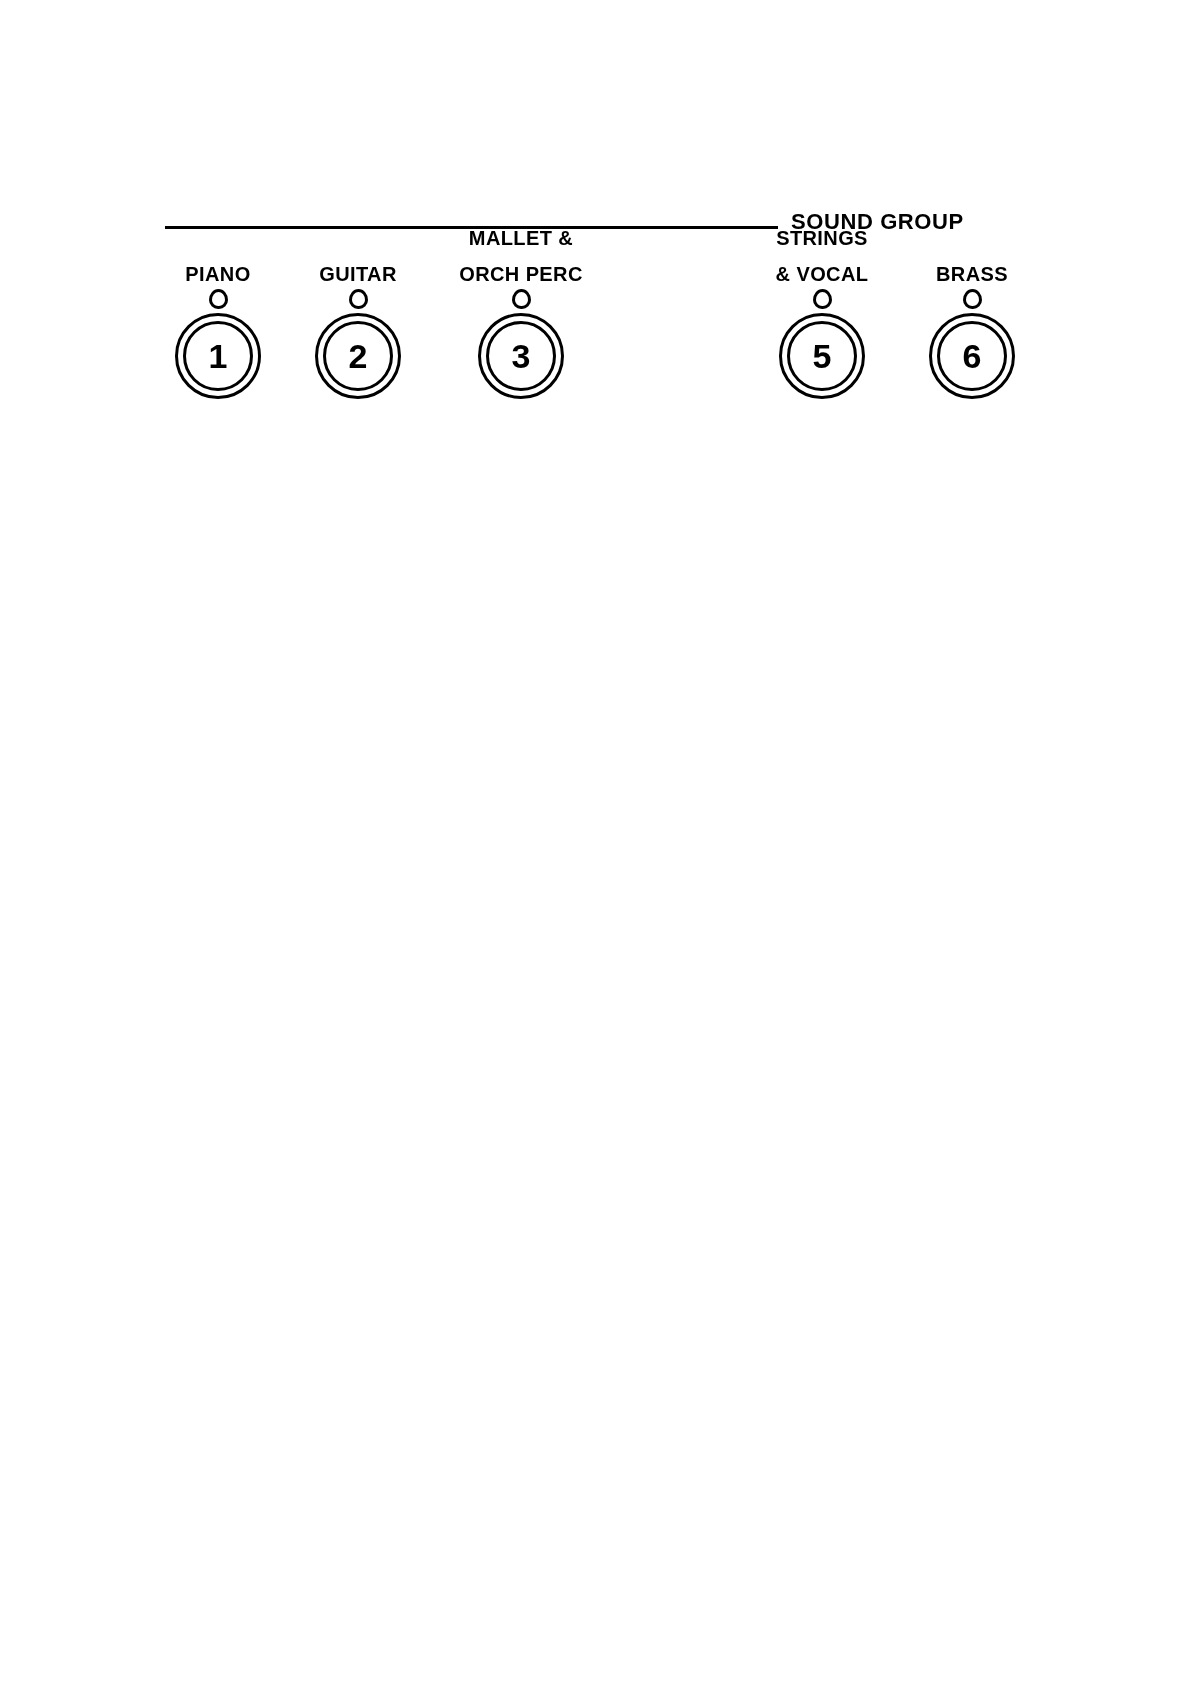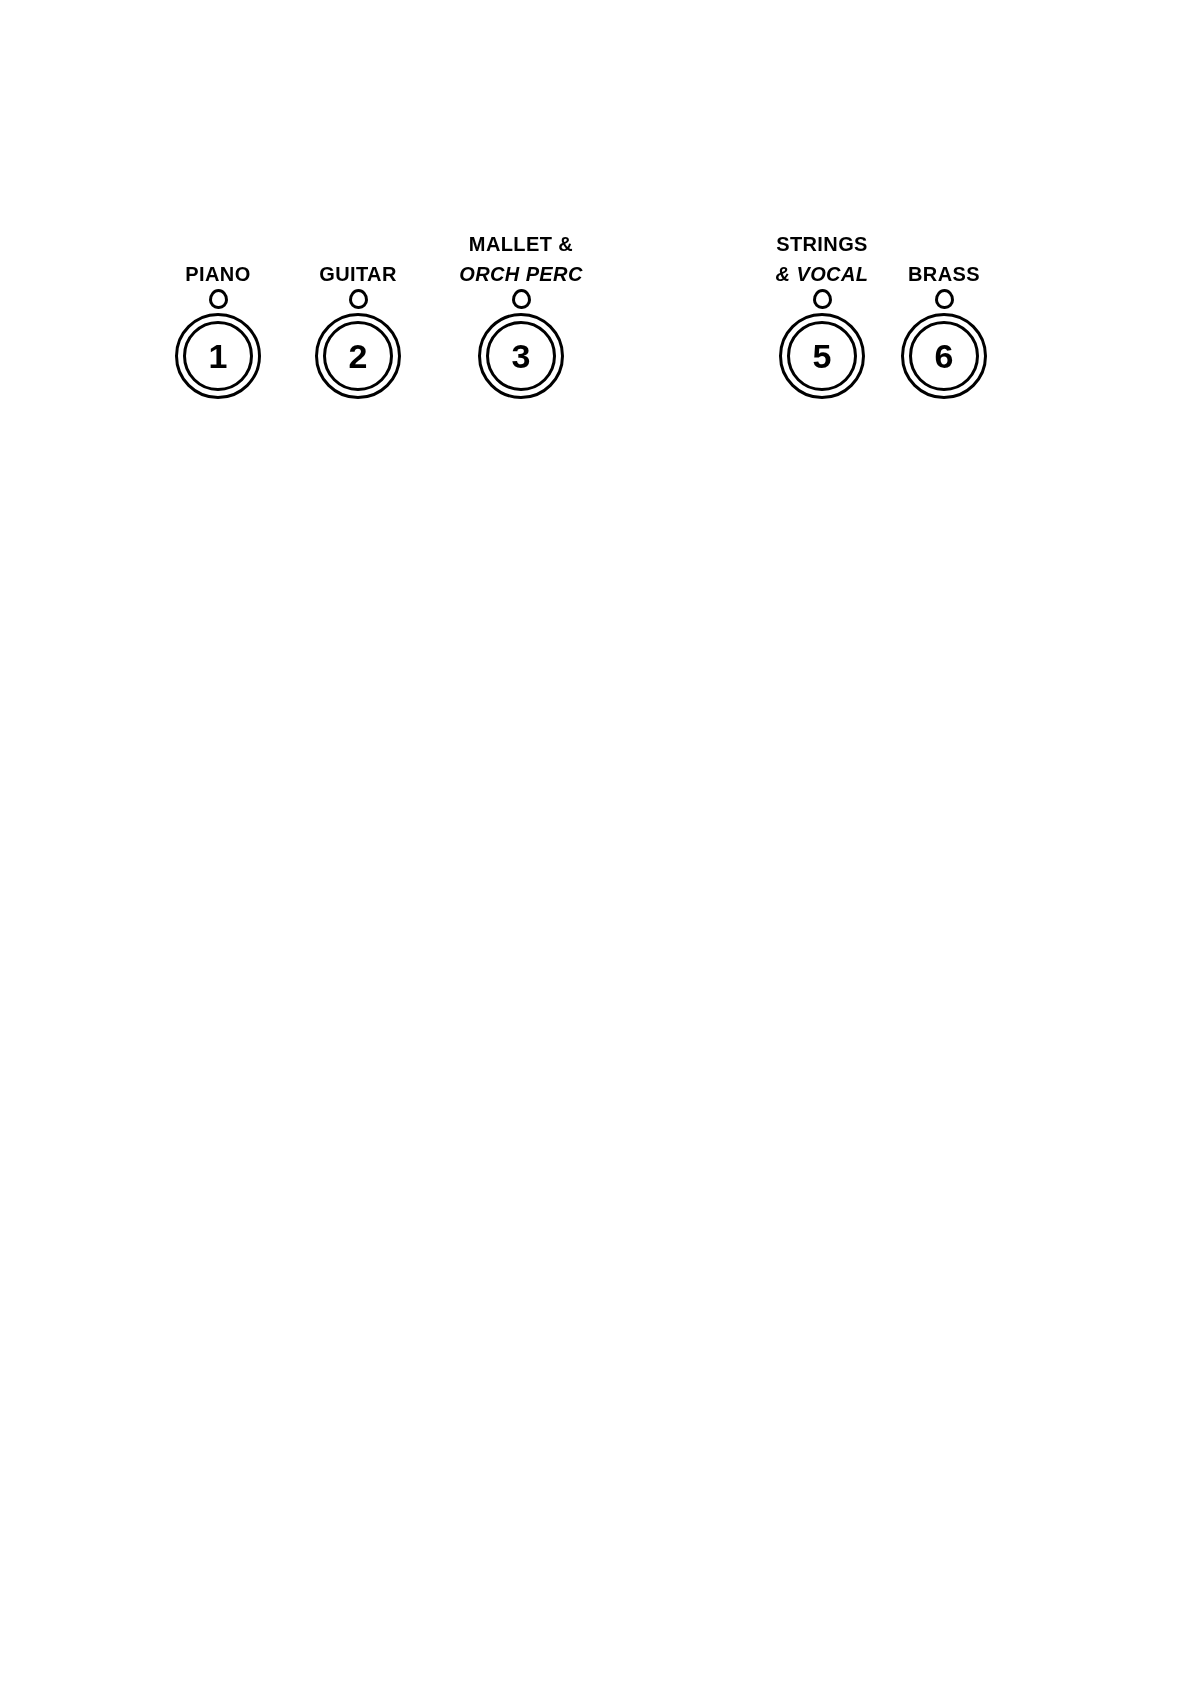--- a/index.html
+++ b/index.html
@@ -76,21 +76,21 @@
     justify-content: flex-end;
     align-items: center;
     text-align: left;
     font-size: 20px;
     font-weight: bold;
     letter-spacing: 0.4px;
     line-height: 20px;
     color: #000000;
     white-space: nowrap;
   }
-  .btn-label .line2 { margin-top: 10px; font-style: italic; }
+  .btn-label .line2 { margin-top: 16px; }
 
   
   .led {
     margin-top: 5px;
     width: 19px;
     height: 20px;
     border: 3px solid #000000;
     border-radius: 50% 50% 48% 48% / 55% 55% 45% 45%;
     box-sizing: border-box;
     background: #ffffff;
@@ -138,20 +138,24 @@
     font-weight: bold;
     color: #000000;
     line-height: 1;
   }
 </style>
 </head>
 <body>
 
 <div id="panel">
 
+  <div class="section-header">
+    <div class="section-rule"></div>
+    <div class="section-title">SOUND GROUP</div>
+  </div>
 
   <div class="button-row">
 
     <div class="sound-button" style="left:0px;">
       <div class="btn-label">
         <span class="line1">PIANO</span>
 
       </div>
       <div class="led"></div>
       <div class="knob">
@@ -194,21 +198,21 @@
         <span class="line2">&amp; VOCAL</span>
       </div>
       <div class="led"></div>
       <div class="knob">
         <div class="knob-outer"></div>
         <div class="knob-inner"></div>
         <div class="knob-number">5</div>
       </div>
     </div>
 
-    <div class="sound-button" style="left:726px;">
+    <div class="sound-button" style="left:754px;">
       <div class="btn-label">
         <span class="line1">BRASS</span>
 
       </div>
       <div class="led"></div>
       <div class="knob">
         <div class="knob-outer"></div>
         <div class="knob-inner"></div>
         <div class="knob-number">6</div>
       </div>

